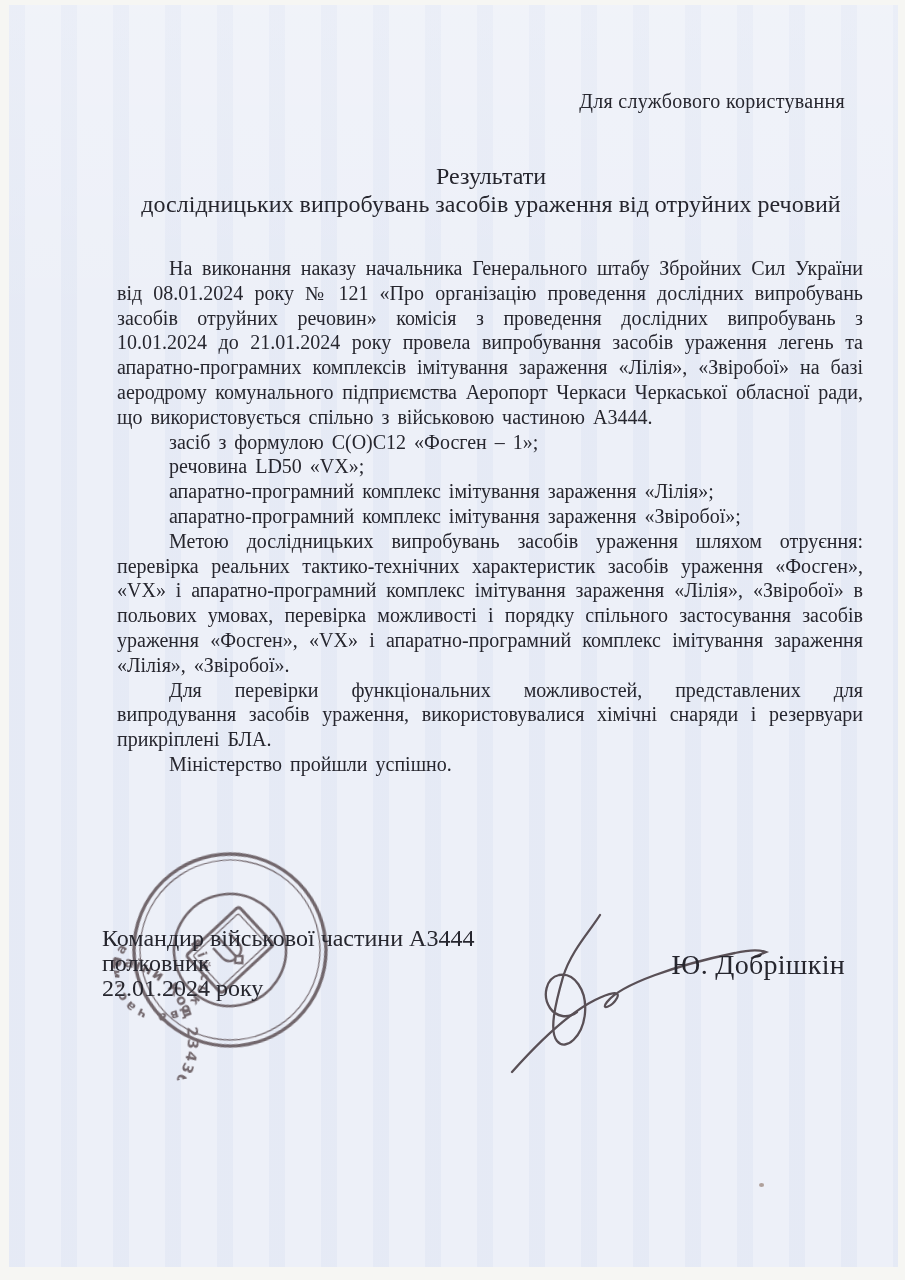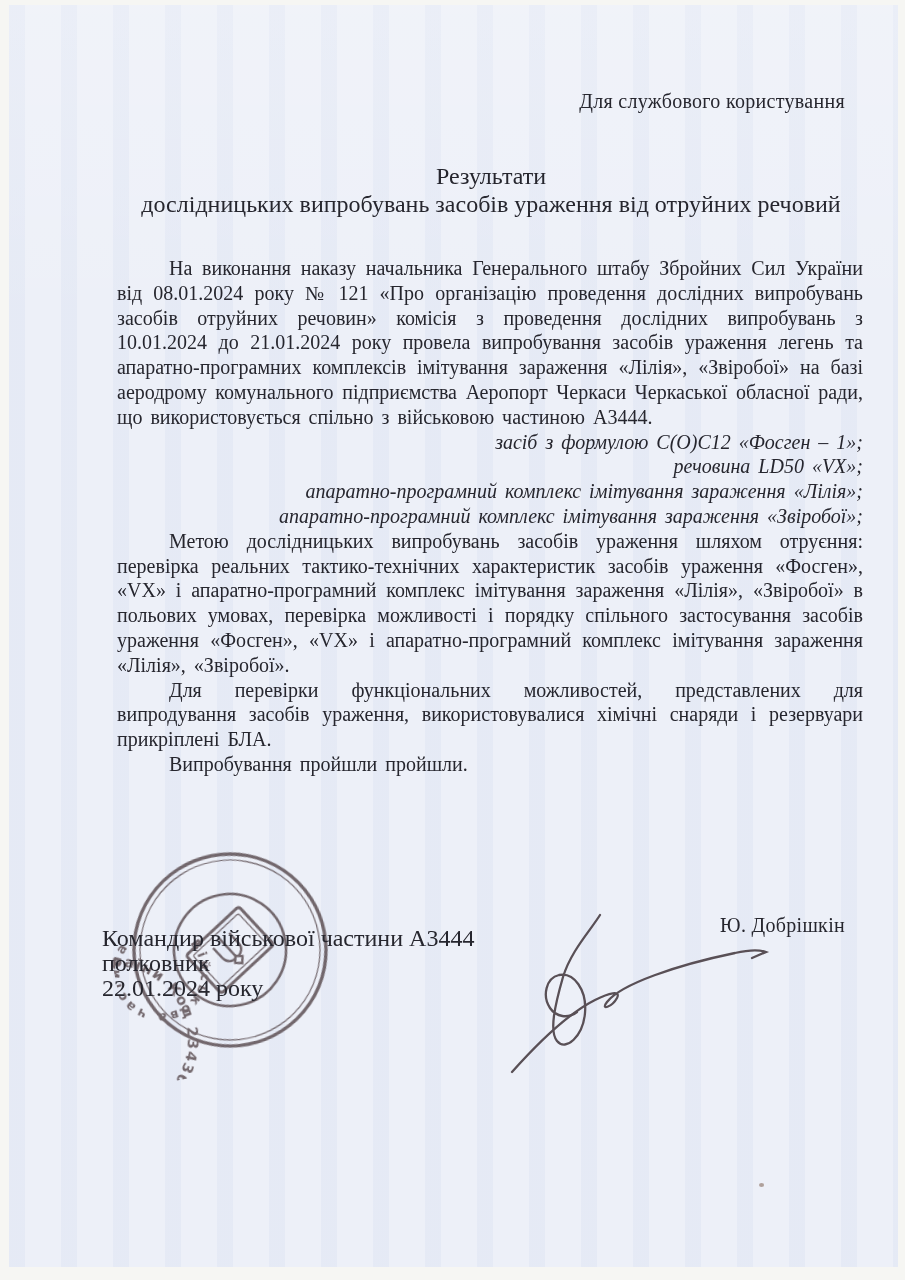--- a/index.html
+++ b/index.html
@@ -29,28 +29,28 @@
   .title-block {
     position:absolute; top:162px; left:118px; width:746px;
     text-align:center; font-size:24px; line-height:28px;
   }
   .body-text {
     position:absolute; top:256px; left:117px; width:746px;
     font-size:20px; line-height:24.8px;
     text-align:justify; word-spacing:3px;
   }
   .body-text p { margin:0; text-indent:52px; }
-  .body-text .list-wrap p { text-align:right;font-style:italic; }
+  .body-text .list-wrap p { text-align:left; }
   .sig-block {
     position:absolute; top:926px; left:102px;
     font-size:24px; line-height:24.8px;
   }
   .sig-name {
-    position:absolute; top:914px; right:60px;
-    font-size:20px; letter-spacing:.3px;
+    position:absolute; top:949px; right:60px;
+    font-size:28px; letter-spacing:.3px;
   }
   
   .stamp {
     position:absolute; left:112px; top:832px;
     transform:rotate(-11deg);
     opacity:.82; filter:blur(.35px);
   }
   .stamp * { vector-effect:non-scaling-stroke; }
   
   .signature {
@@ -82,21 +82,21 @@
       </div>
     <div class="list-wrap">
         <p class="para list-line">засіб з формулою С(О)С12 «Фосген – 1»;</p>
         <p class="para list-line">речовина LD50 «VX»;</p>
         <p class="para list-line">апаратно-програмний комплекс імітування зараження «Лілія»;</p>
         <p class="para list-line">апаратно-програмний комплекс імітування зараження «Звіробої»;</p>
       </div>
     <div>
         <p class="para">Метою дослідницьких випробувань засобів ураження шляхом отруєння: перевірка реальних тактико-технічних характеристик засобів ураження «Фосген», «VX» і апаратно-програмний комплекс імітування зараження «Лілія», «Звіробої» в польових умовах, перевірка можливості і порядку спільного застосування засобів ураження «Фосген», «VX» і апаратно-програмний комплекс імітування зараження «Лілія», «Звіробої».</p>
         <p class="para">Для перевірки функціональних можливостей, представлених для випродування засобів ураження, використовувалися хімічні снаряди і резервуари прикріплені БЛА.</p>
-        <p class="para">Випробування пройшли пройшли.</p>
+        <p class="para">Міністерство пройшли успішно.</p>
       </div>
   </div>
 
   <svg class="stamp" width="236" height="236" viewBox="-118 -118 236 236">
     <g fill="none" stroke="#584a4e">
       <circle r="96" stroke-width="3.4"></circle>
       <circle r="90" stroke-width="1.2"></circle>
       <circle r="56" stroke-width="2.6"></circle>
     </g>
     <defs>

